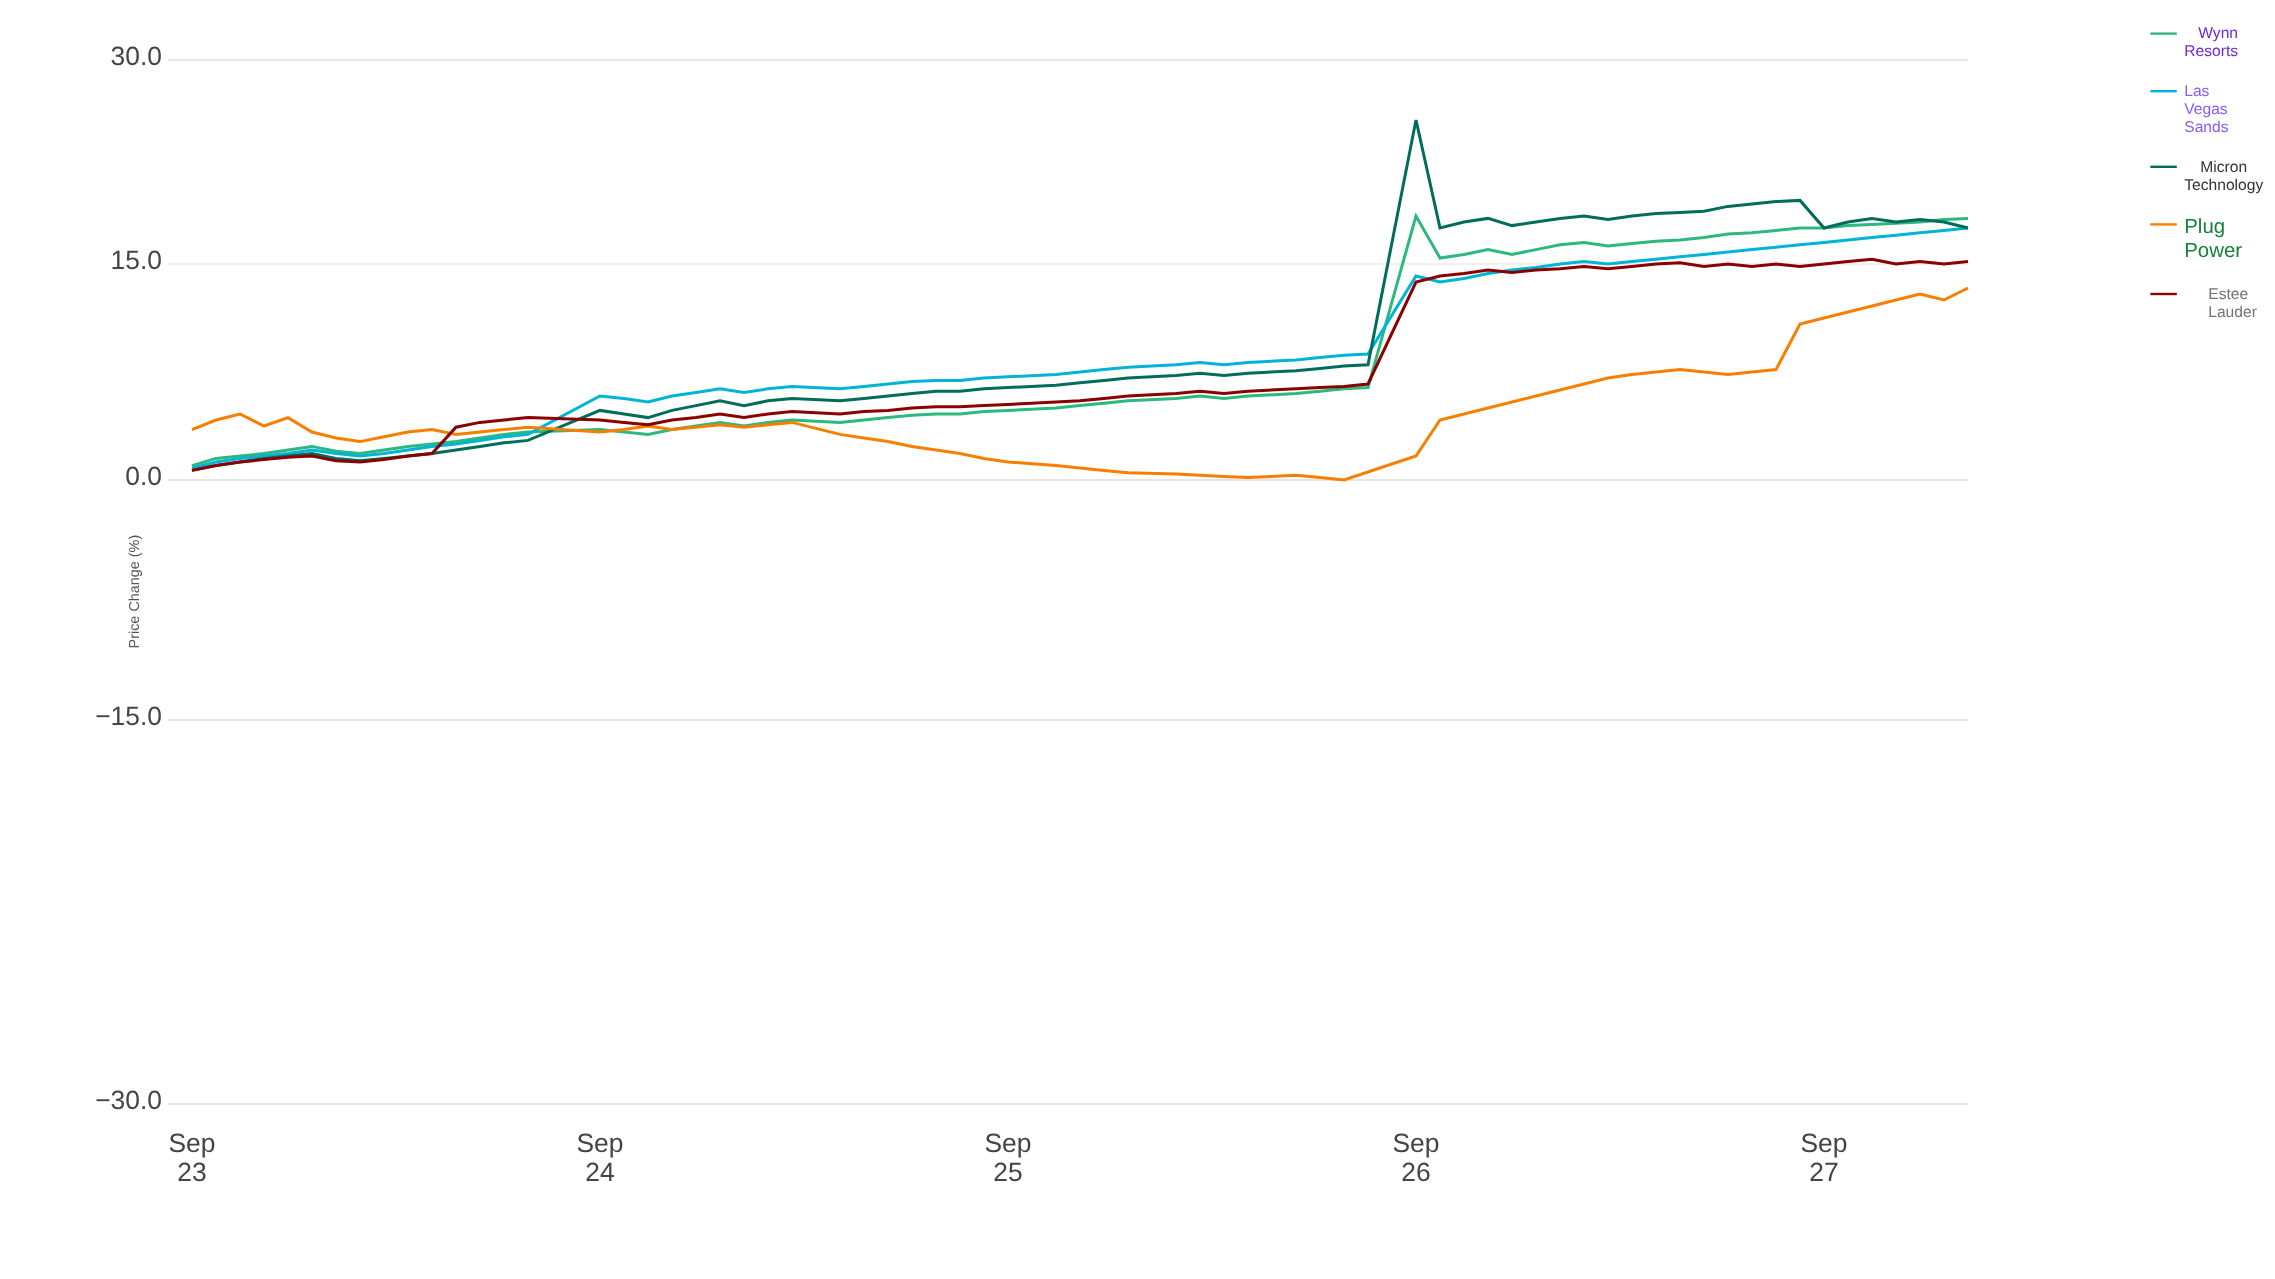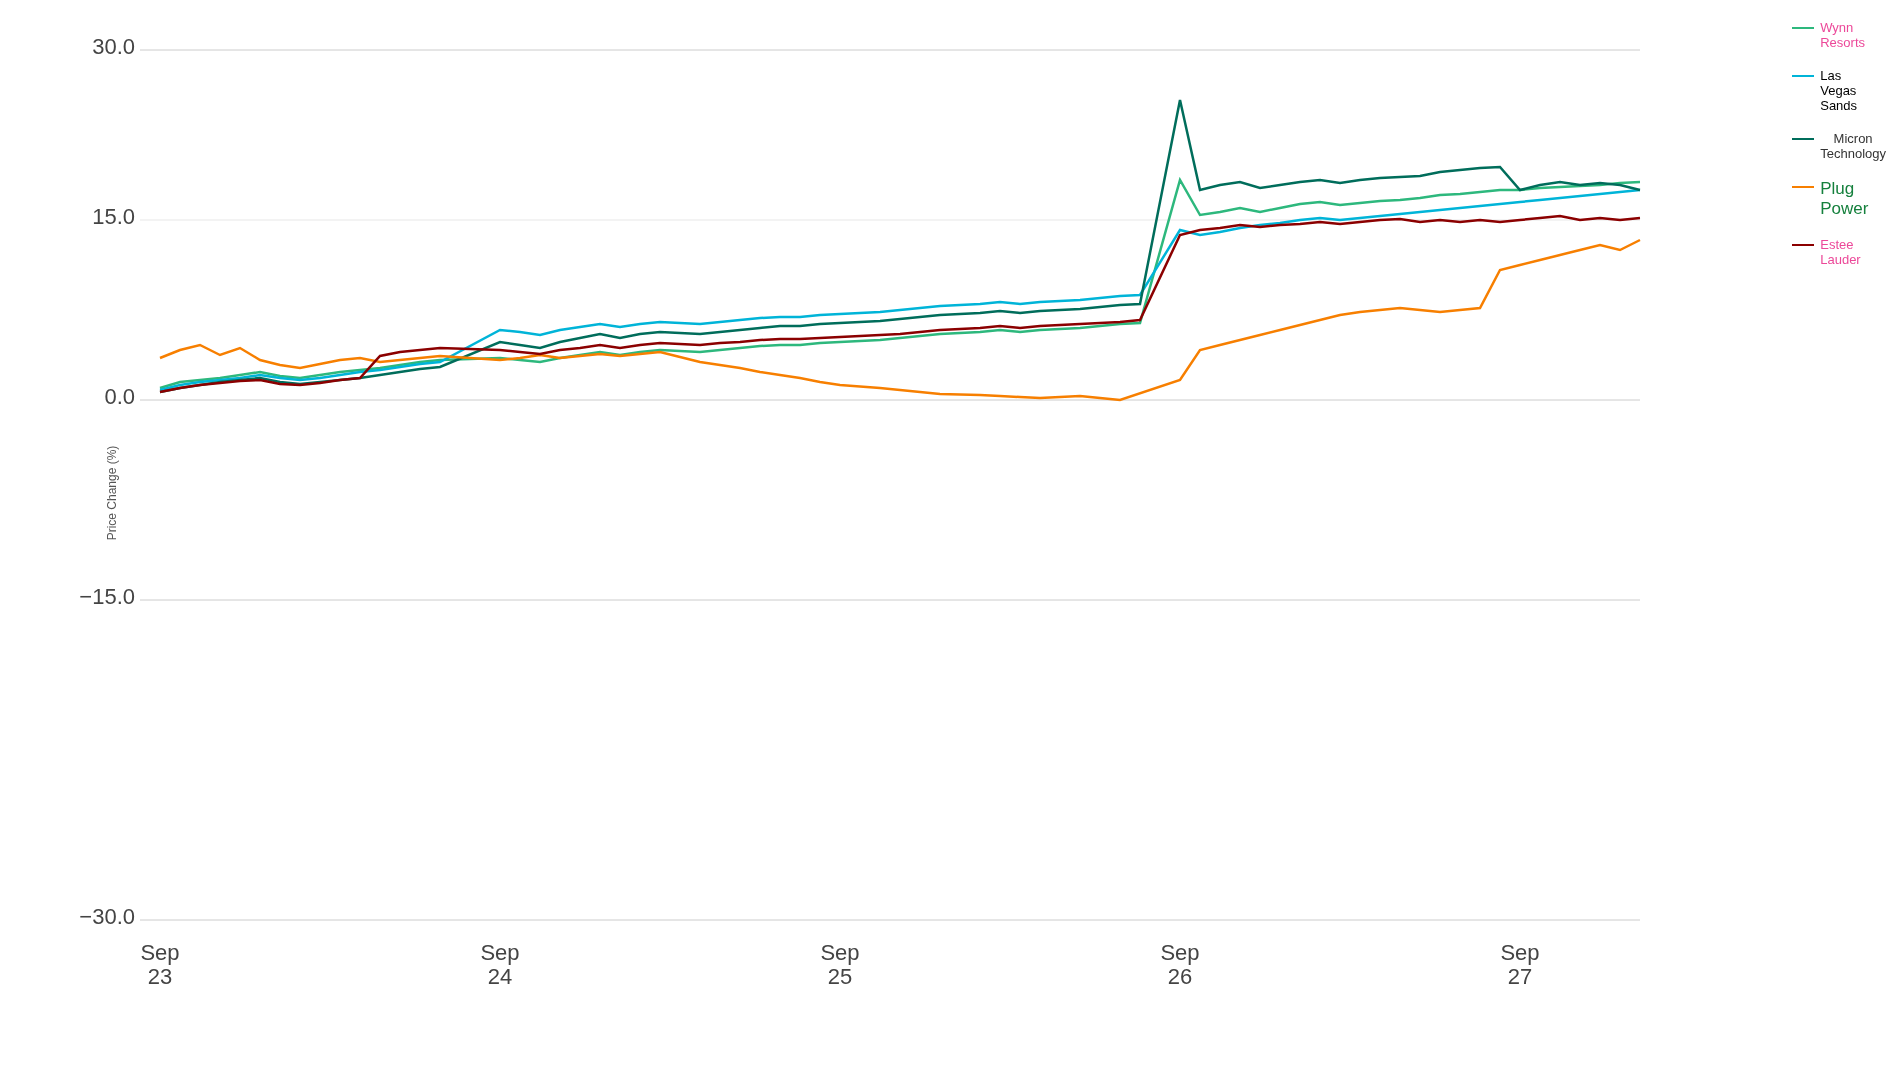--- a/index.html
+++ b/index.html
@@ -181,39 +181,39 @@
         1340,202 1360,200 1380,202 1400,200
         1420,202 1440,200 1460,198 1480,196
         1500,200 1520,198 1540,200 1560,198
       " fill="none" stroke="#8b0000" stroke-width="2.5"></polyline>
 
   </svg>
 
   <div class="legend">
     <div class="legend-item">
       <div class="legend-line" style="background:#2db87d;"></div>
-      <span style="white-space:pre-line; font-size:13px; color:#ec4899;">Wynn
+      <span style="white-space:pre-line; font-size:13px; color:#6d28d9;text-align:right;">Wynn
 Resorts</span>
     </div>
     <div class="legend-item">
       <div class="legend-line" style="background:#00b4d8;"></div>
-      <span style="white-space:pre-line; font-size:13px; color:#000000;">Las
+      <span style="white-space:pre-line; font-size:13px; color:#8b5cf6;">Las
 Vegas
 Sands</span>
     </div>
     <div class="legend-item">
       <div class="legend-line" style="background:#006d5b;"></div>
       <span style="white-space:pre-line; font-size:13px; color:#333;text-align:center;">Micron
 Technology</span>
     </div>
     <div class="legend-item">
       <div class="legend-line" style="background:#f77f00;"></div>
       <span style="white-space:pre-line; font-size:17px; color:#15803d;">Plug
 Power</span>
     </div>
     <div class="legend-item">
       <div class="legend-line" style="background:#8b0000;"></div>
-      <span style="white-space:pre-line; font-size:13px; color:#ec4899;">Estee
+      <span style="white-space:pre-line; font-size:13px; color:#737373;margin-left:20px;">Estee
 Lauder</span>
     </div>
   </div>
 
 </div>
 
 </body></html>

